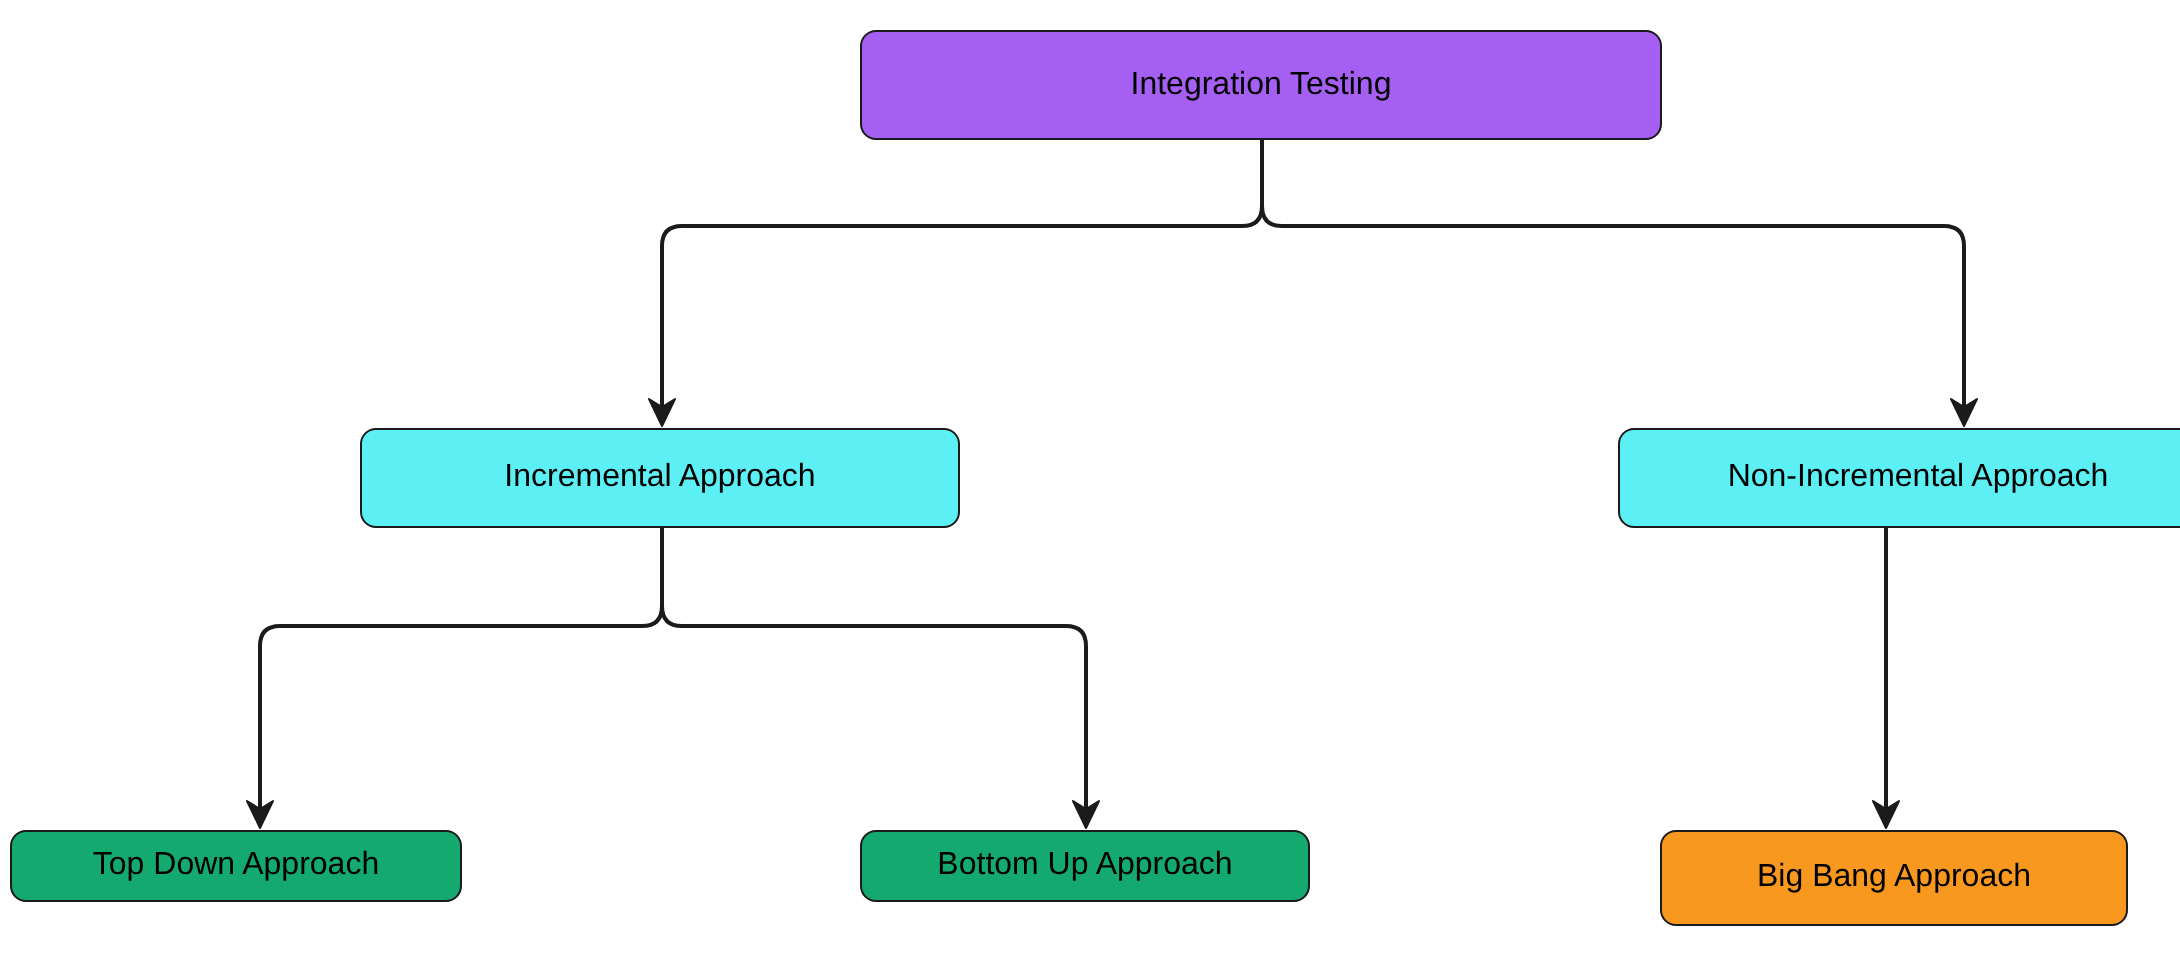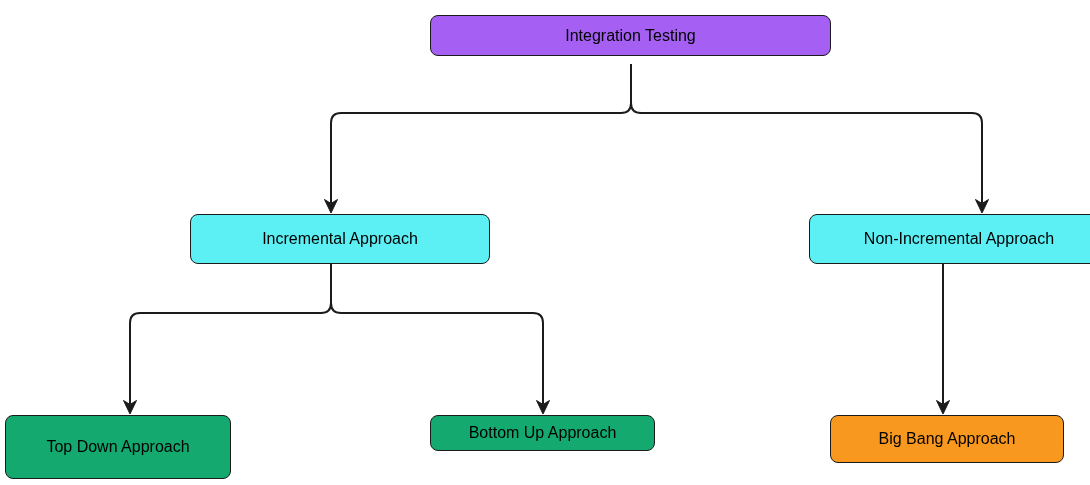--- a/index.html
+++ b/index.html
@@ -41,24 +41,24 @@
     border-radius: 8px;
     display: flex;
     align-items: center;
     justify-content: center;
     font-size: 16px;
     color: #000000;
     text-align: center;
     white-space: nowrap;
   }
   
-  #node-integration-testing { left: 430px; top: 15px;  width: 401px; height: 41px; }
-  #node-incremental         { left: 180px; top: 214px; width: 300px; height: 50px; margin-left: 10px; }
+  #node-integration-testing { left: 430px; top: 15px;  width: 401px; height: 55px; }
+  #node-incremental         { left: 180px; top: 214px; width: 300px; height: 50px; }
   #node-non-incremental     { left: 780px; top: 214px; width: 300px; height: 50px; }
-  #node-top-down            { left: 5px;   top: 415px; width: 226px; height: 64px; }
+  #node-top-down            { left: 5px;   top: 415px; width: 226px; height: 36px; }
   #node-bottom-up           { left: 430px; top: 415px; width: 225px; height: 36px; }
   #node-big-bang            { left: 830px; top: 415px; width: 234px; height: 48px; }
 </style>
 </head>
 <body>
 
 <div class="canvas">
 
   <svg class="edges-svg" viewBox="0 0 1090 485" aria-hidden="true">
 

